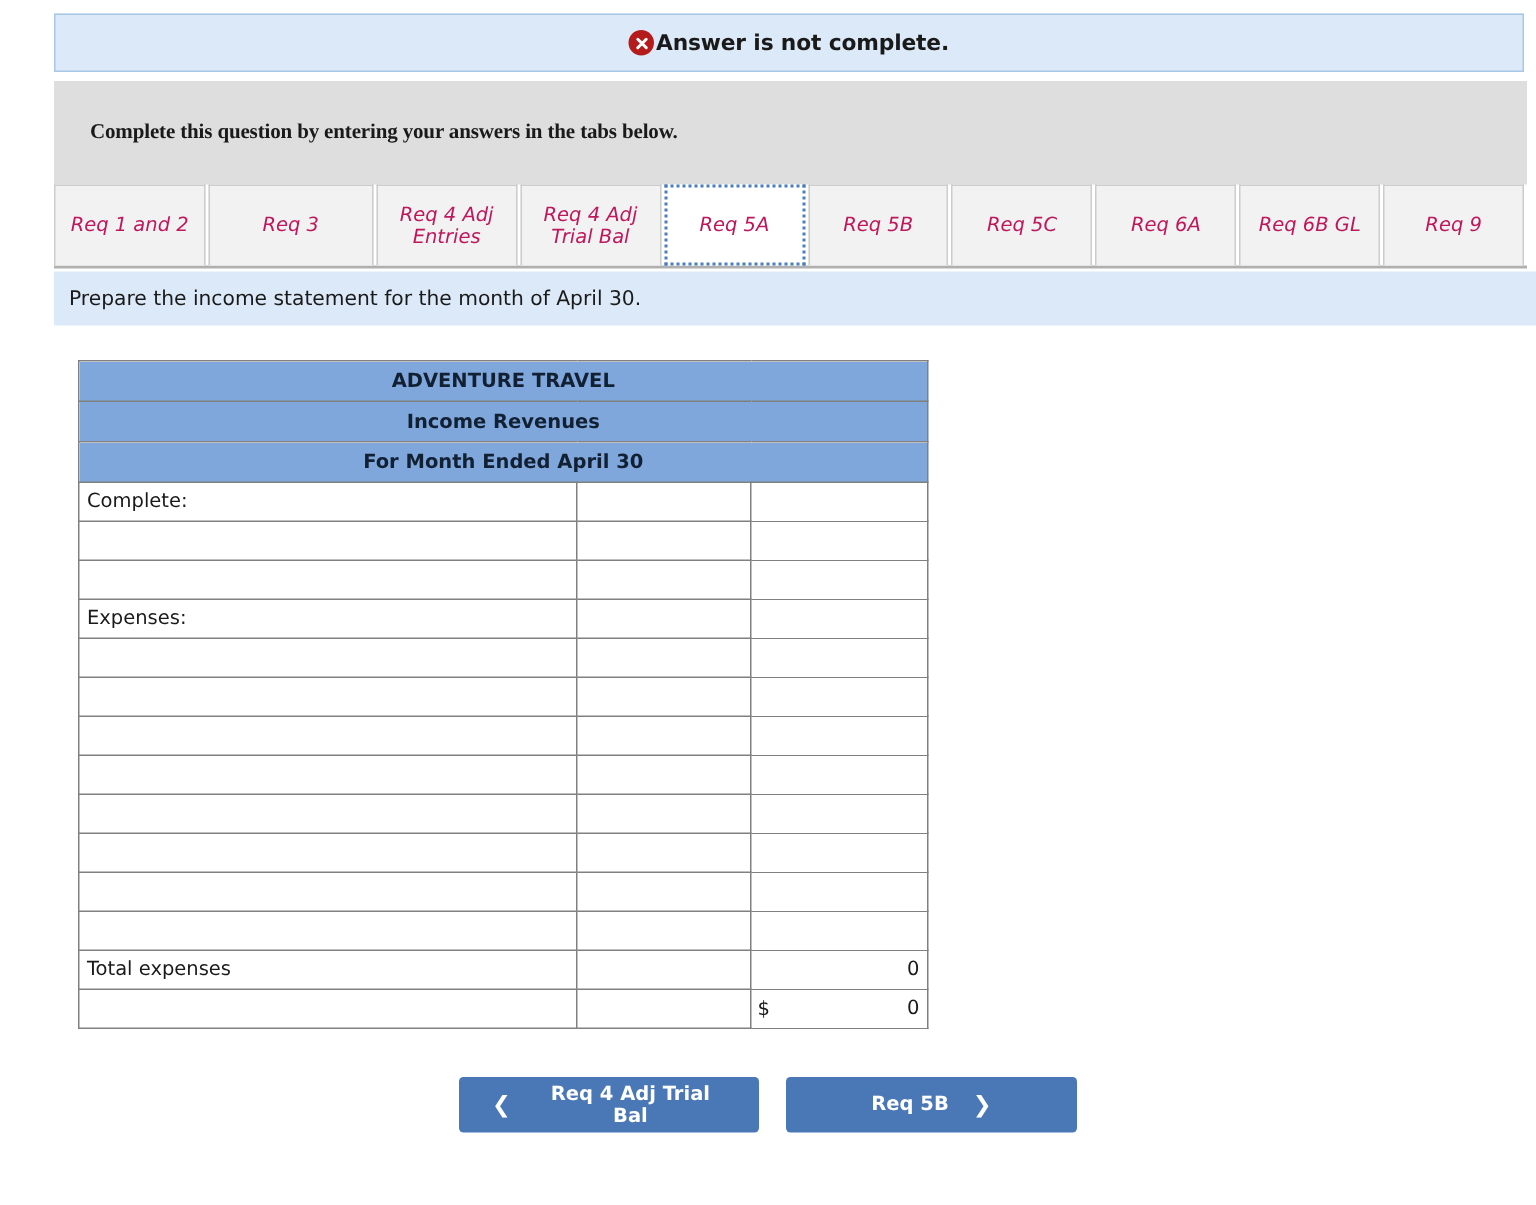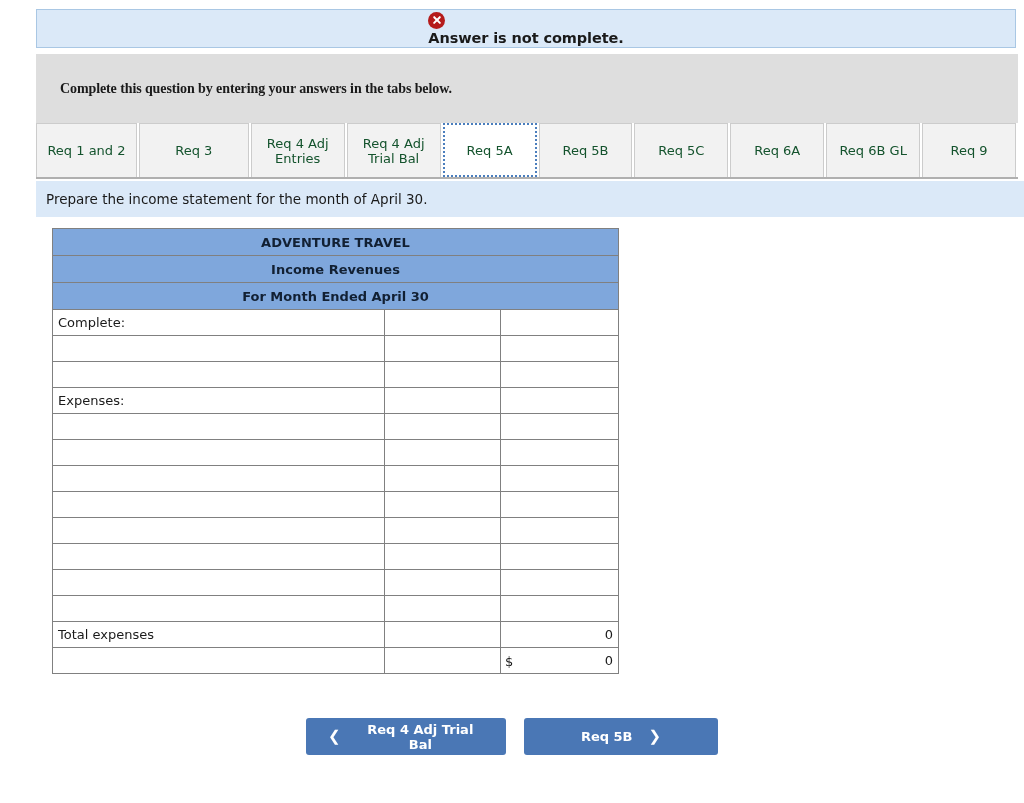--- a/index.html
+++ b/index.html
@@ -27,23 +27,22 @@
     height: 39px;
     box-sizing: border-box;
     background: #dbe9f8;
     border: 1px solid #a9c7e4;
     display: flex;
     align-items: center;
     justify-content: center;
   }
   .alert-inner {
     display: flex;
-    align-items: flex-start;
+    align-items: flex-end;
     gap: 1px;
-    flex-direction: column;
   }
   .err-icon {
     width: 17px;
     height: 17px;
     border-radius: 50%;
     background: #b51b1b;
     position: relative;
     flex: 0 0 auto;
     display: block;
   }
@@ -103,24 +102,25 @@
     border: 1px solid #cccccc;
     border-bottom: none;
     margin-right: 2px;
     box-sizing: border-box;
     display: flex;
     align-items: center;
     justify-content: center;
     text-align: center;
     font-size: 13px;
     line-height: 15px;
-    color: #14532d;
+    color: #be185d;
     padding: 0 4px;
     cursor: pointer;
     position: relative;
+    font-style: italic;
   }
   .tab.active {
     background: #ffffff;
     border: 2px dotted #4b7ebd;
     z-index: 3;
   }
   .tabstrip-filler {
     flex: 1 1 auto;
     background: #ffffff;
   }
@@ -139,21 +139,21 @@
   .prompt-text {
     margin-left: 10px;
     font-size: 13.5px;
     color: #1a1a1a;
   }
 
   
   .stmt-wrap {
     position: absolute;
     left: 36px;
-    top: 228px;
+    top: 240px;
     padding-left: 16px;
   }
   table.stmt {
     border-collapse: collapse;
     table-layout: fixed;
     width: 566px;
     font-size: 13px;
   }
   table.stmt td {
     border: 1px solid #808080;

